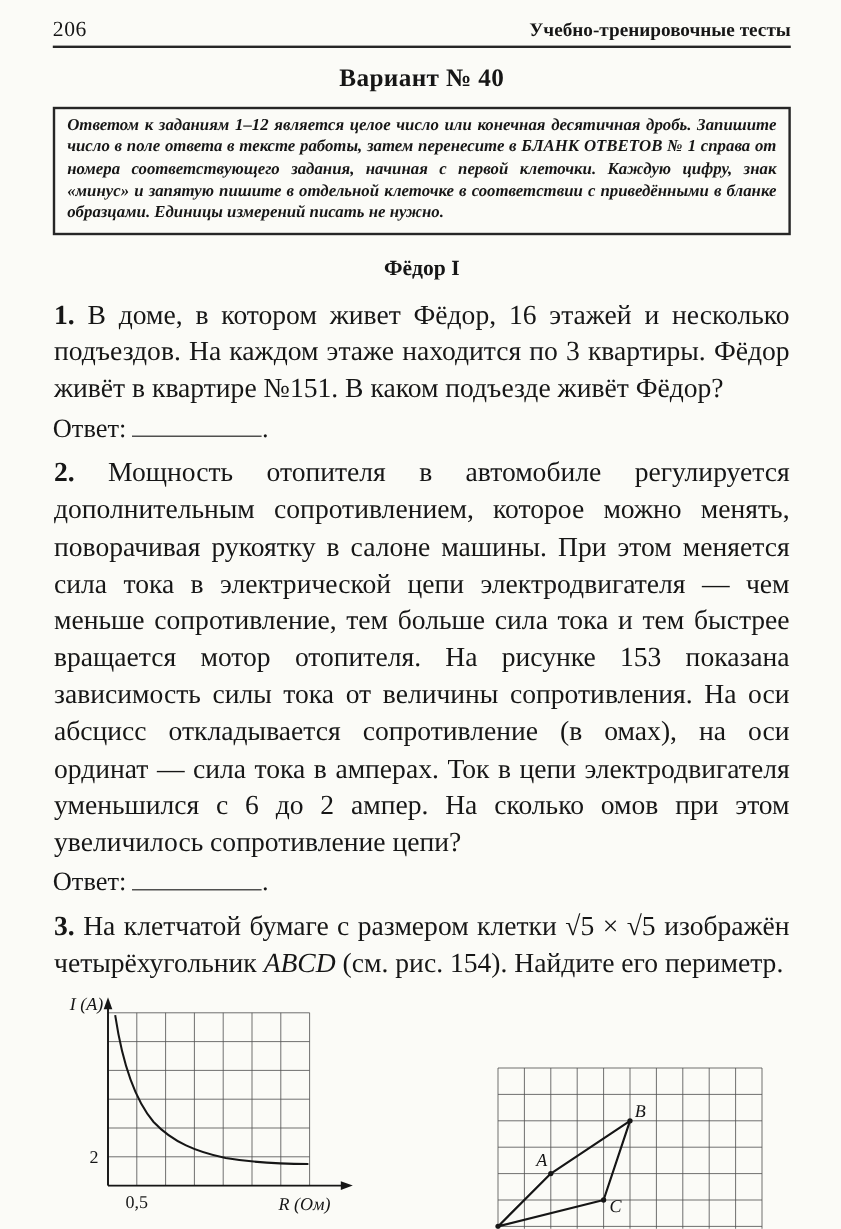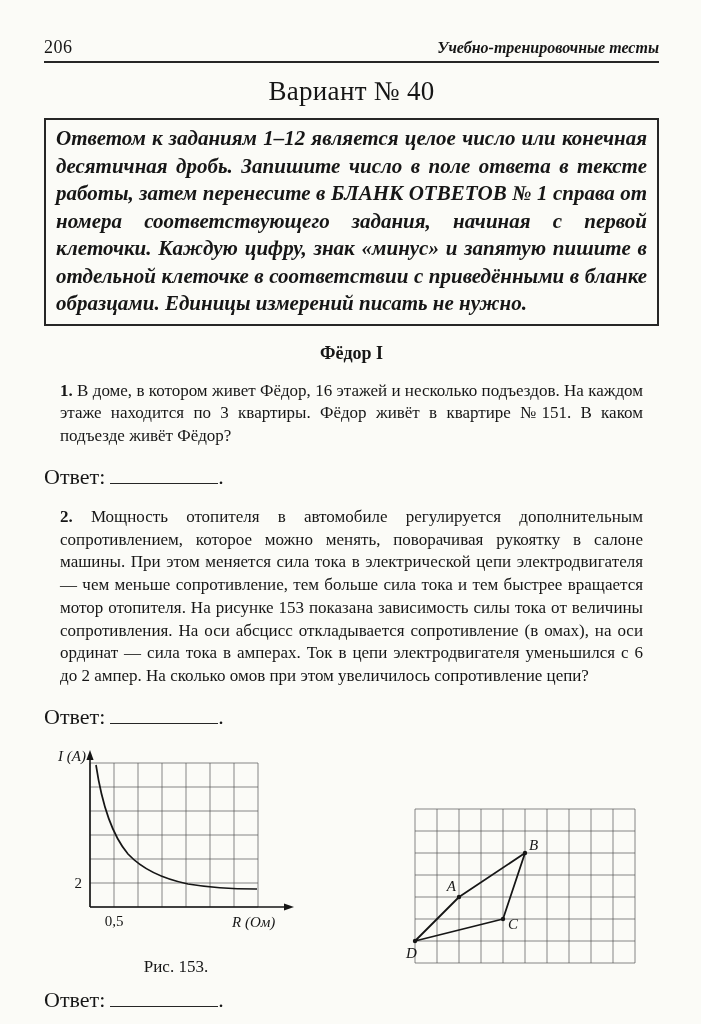--- a/index.html
+++ b/index.html
@@ -10,41 +10,41 @@
     font-family:"Liberation Serif", serif;
     overflow:hidden;
   }
   .page{padding:14px 42px 0 44px;}
 
   .header{
     display:flex;justify-content:space-between;align-items:baseline;
     border-bottom:2px solid #262626;
     padding-bottom:3px;
   }
-  .page-number{font-size:18px;letter-spacing:.5px;margin-top:23px;}
-  .running-title{font-size:16px;font-weight:bold;font-style:italic;}
+  .page-number{font-size:18px;letter-spacing:.5px;}
+  .running-title{font-size:16px;font-weight:bold;}
 
   .variant-title{
     margin:13px 0 11px;text-align:center;
-    font-size:27px;font-weight:normal;letter-spacing:.3px;
+    font-size:21px;font-weight:bold;letter-spacing:.3px;
   }
 
   .instruction-box{
     border:2px solid #262626;
     padding:5px 10px 6px 10px;
-    font-size:21px;font-weight:bold;font-style:italic;
+    font-size:14px;font-weight:bold;font-style:italic;
     line-height:1.31;text-align:justify;
   }
 
   .part-heading{
     margin:17px 0 14px;text-align:center;
     font-size:18px;font-weight:bold;
   }
 
-  .problem{font-size:17px;line-height:1.34;text-align:justify;margin:16px;}
+  .problem{font-size:23px;line-height:1.34;text-align:justify;margin:1px;}
   .problem-number{font-weight:bold;}
   .math{font-style:italic;}
 
   .answer-row{font-size:22px;margin:4px 0 9px 0;}
   .answer-line{
     display:inline-block;width:108px;height:13px;
     border-bottom:1.5px solid #262626;
     margin-left:5px;vertical-align:baseline;
   }
 
@@ -82,20 +82,21 @@
   <p class="problem"><span class="problem-number">1.</span> <span>В доме, в котором живет Фёдор, 16 этажей и несколько подъездов. На каждом этаже находится по 3 квартиры. Фёдор живёт в квартире №151. В каком подъезде живёт Фёдор?</span></p>
   <div class="answer-row">
     <span>Ответ:</span><span class="answer-line"></span><span>.</span>
   </div>
 
   <p class="problem"><span class="problem-number">2.</span> <span>Мощность отопителя в автомобиле регулируется дополнительным сопротивлением, которое можно менять, поворачивая рукоятку в салоне машины. При этом меняется сила тока в электрической цепи электродвигателя — чем меньше сопротивление, тем больше сила тока и тем быстрее вращается мотор отопителя. На рисунке 153 показана зависимость силы тока от величины сопротивления. На оси абсцисс откладывается сопротивление (в омах), на оси ординат — сила тока в амперах. Ток в цепи электродвигателя уменьшился с 6 до 2 ампер. На сколько омов при этом увеличилось сопротивление цепи?</span></p>
   <div class="answer-row">
     <span>Ответ:</span><span class="answer-line"></span><span>.</span>
   </div>
 
+  <p class="problem"><span class="problem-number">3.</span> <span>На клетчатой бумаге с размером клетки </span><span>√5 × √5</span><span> изображён четырёхугольник </span><span class="math">ABCD</span><span> (см. рис. 154). Найдите его периметр.</span></p>
 
   <div class="figures">
 
     <div class="figure">
       <svg width="252" height="192" viewBox="0 0 252 192">
 
         <path class="grid-line" d="M40 16V160M64 16V160M88 16V160M112 16V160M136 16V160M160 16V160M184 16V160M208 16V160
              M40 16H208M40 40H208M40 64H208M40 88H208M40 112H208M40 136H208M40 160H208"></path>
 
         <line class="axis" x1="40" y1="160" x2="40" y2="11"></line>

